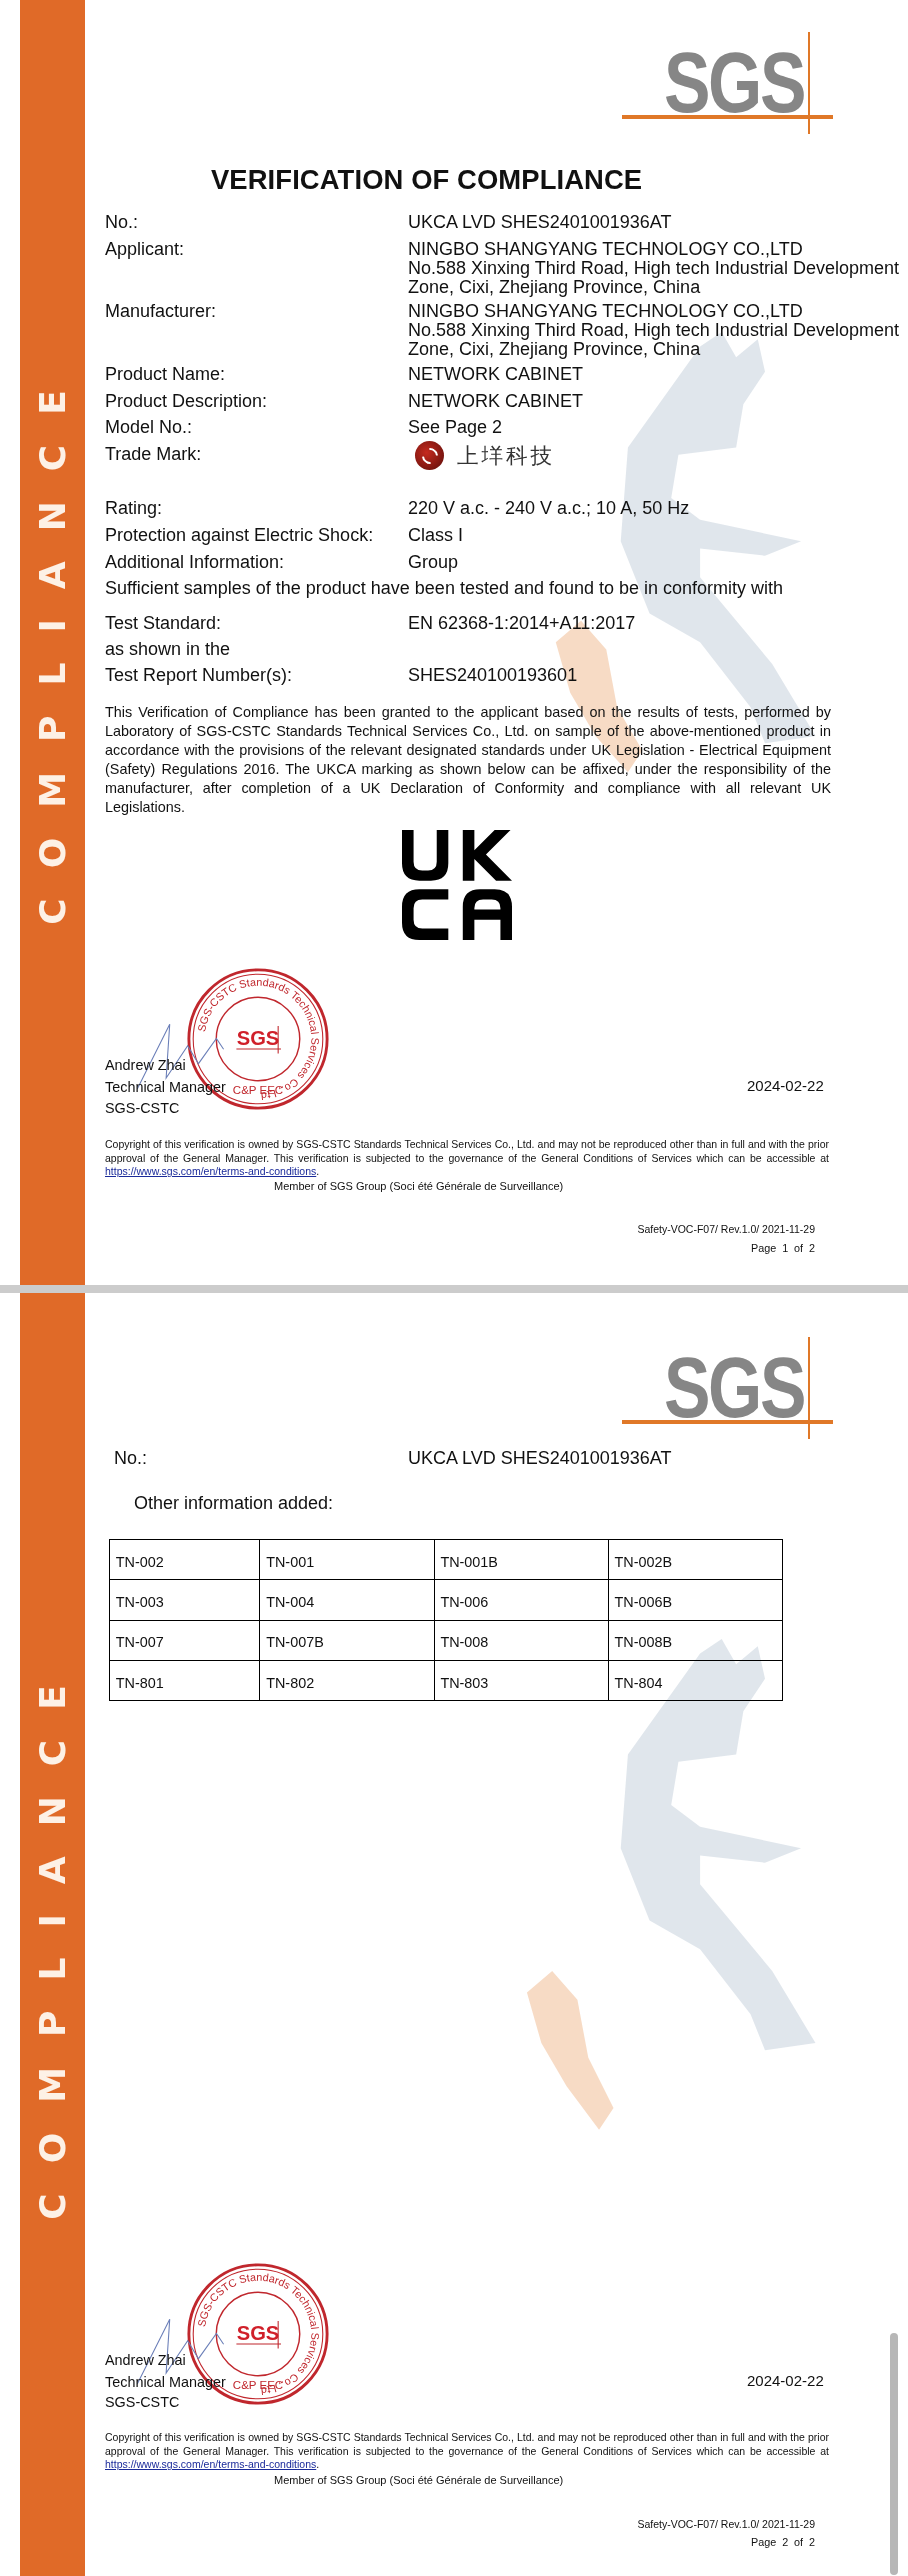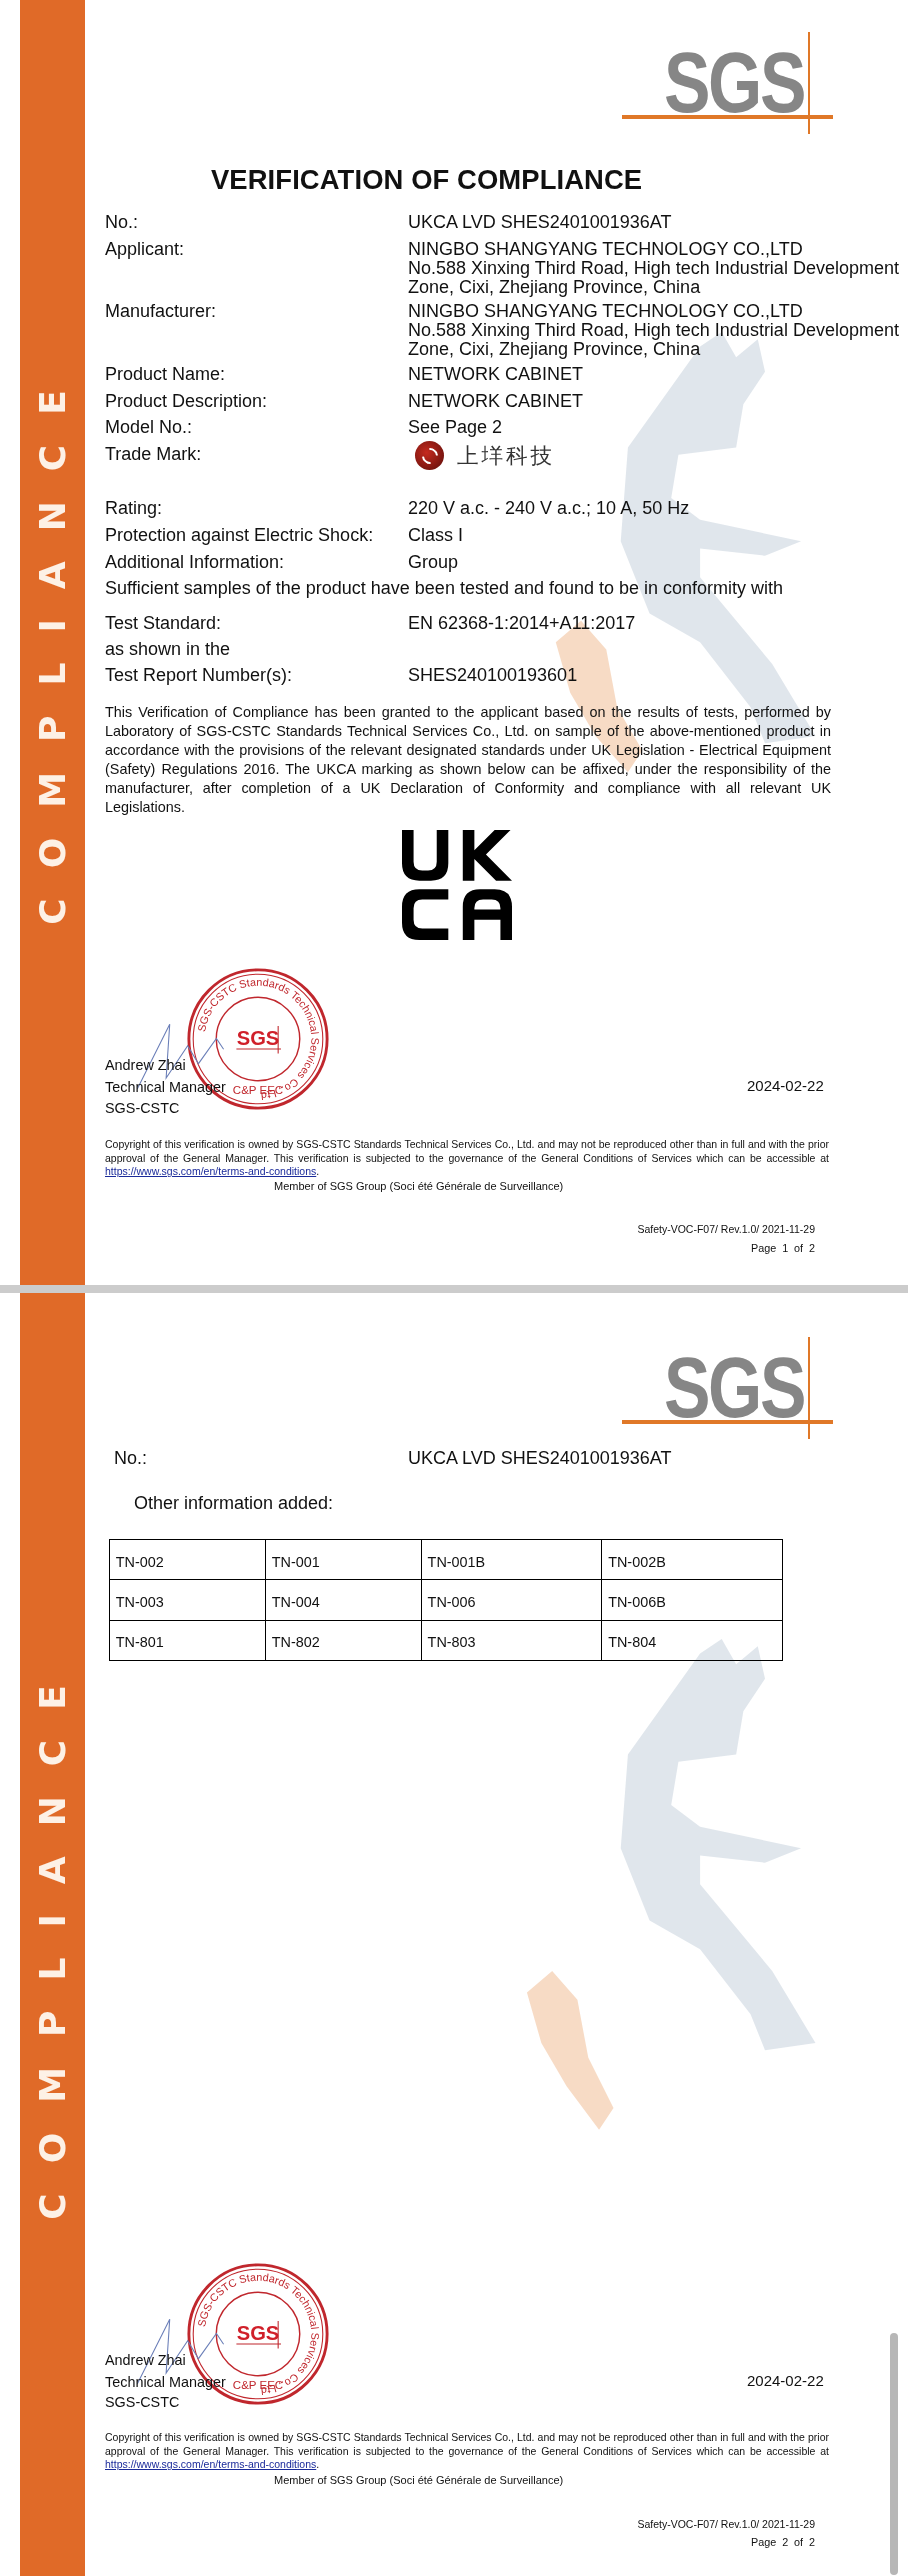--- a/index.html
+++ b/index.html
@@ -189,20 +189,26 @@
     <td>TN-001B</td>
     <td>TN-002B</td>
   </tr>
   <tr>
     <td>TN-003</td>
     <td>TN-004</td>
     <td>TN-006</td>
     <td>TN-006B</td>
   </tr>
   <tr>
+    <td>TN-007</td>
+    <td>TN-007B</td>
+    <td>TN-008</td>
+    <td>TN-008B</td>
+  </tr>
+  <tr>
     <td>TN-801</td>
     <td>TN-802</td>
     <td>TN-803</td>
     <td>TN-804</td>
   </tr>
 </tbody>
   </table>
 
 <svg class="stamp" style="left:186px; top:2262px;" viewBox="0 0 200 200">
   <circle cx="100" cy="100" r="96" fill="none" stroke="#c0272d" stroke-width="4"></circle>

